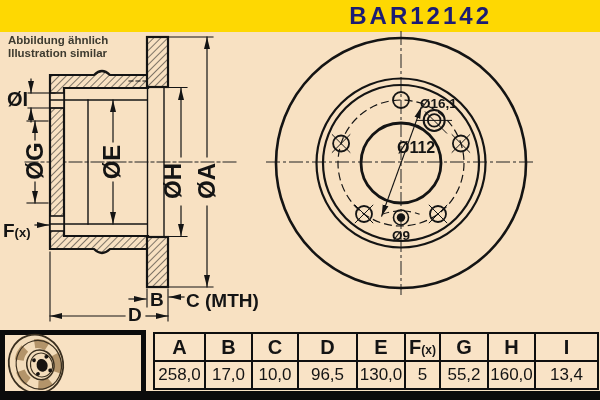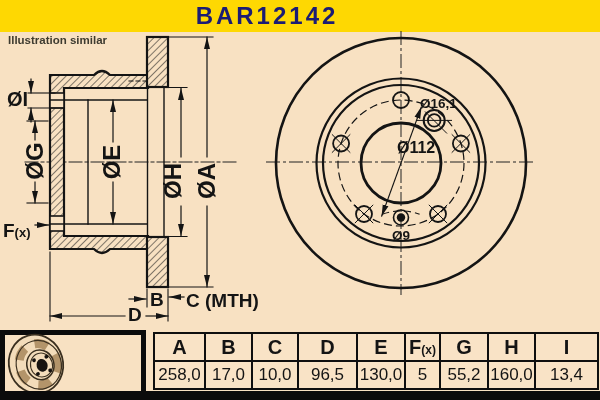--- a/index.html
+++ b/index.html
@@ -6,21 +6,21 @@
   body{
     width:600px;height:400px;position:relative;overflow:hidden;
     background:#f8e1c2;
     font-family:"Liberation Sans", sans-serif;
   }
   .header{
     position:absolute;left:0;top:0;width:600px;height:32px;
     background:#fed802;
   }
   .title{
-    position:absolute;left:0;top:2px;width:492px;text-align:center;
+    position:absolute;left:0;top:2px;width:492px;text-align:right;
     padding-left:42px;box-sizing:border-box;
     font-size:24px;font-weight:bold;letter-spacing:3px;color:#1b1c74;
   }
   .note{
     position:absolute;left:8px;top:34px;
     font-size:11.5px;font-weight:bold;line-height:13px;color:#3e3b30;
   }
   svg.drawing{position:absolute;left:0;top:0;width:600px;height:400px;}
   svg text{fill:#141414;font-family:"Liberation Sans", sans-serif;font-weight:bold;}
   .dimtxt{font-size:24px;}
@@ -40,20 +40,21 @@
   .bottom-band{
     position:absolute;left:0;top:391px;width:600px;height:9px;background:#0b0b0b;
   }
 </style>
 </head>
 <body>
 
 <div class="header"></div>
 <div class="title">BAR12142</div>
 <div class="note">
+  <div>Abbildung ähnlich</div>
   <div>Illustration similar</div>
 </div>
 
 <svg class="drawing" viewBox="0 0 600 400">
   <defs>
     <pattern id="hatch" width="5" height="5" patternUnits="userSpaceOnUse" patternTransform="rotate(45)">
       <rect width="5" height="5" fill="#f8e1c2"></rect>
       <line x1="0" y1="0" x2="0" y2="5" stroke="#1a1a1a" stroke-width="1.1"></line>
     </pattern>
     <marker id="ah" viewBox="0 0 12 7" refX="12" refY="3.5" markerWidth="12" markerHeight="7" markerUnits="userSpaceOnUse" orient="auto-start-reverse">

